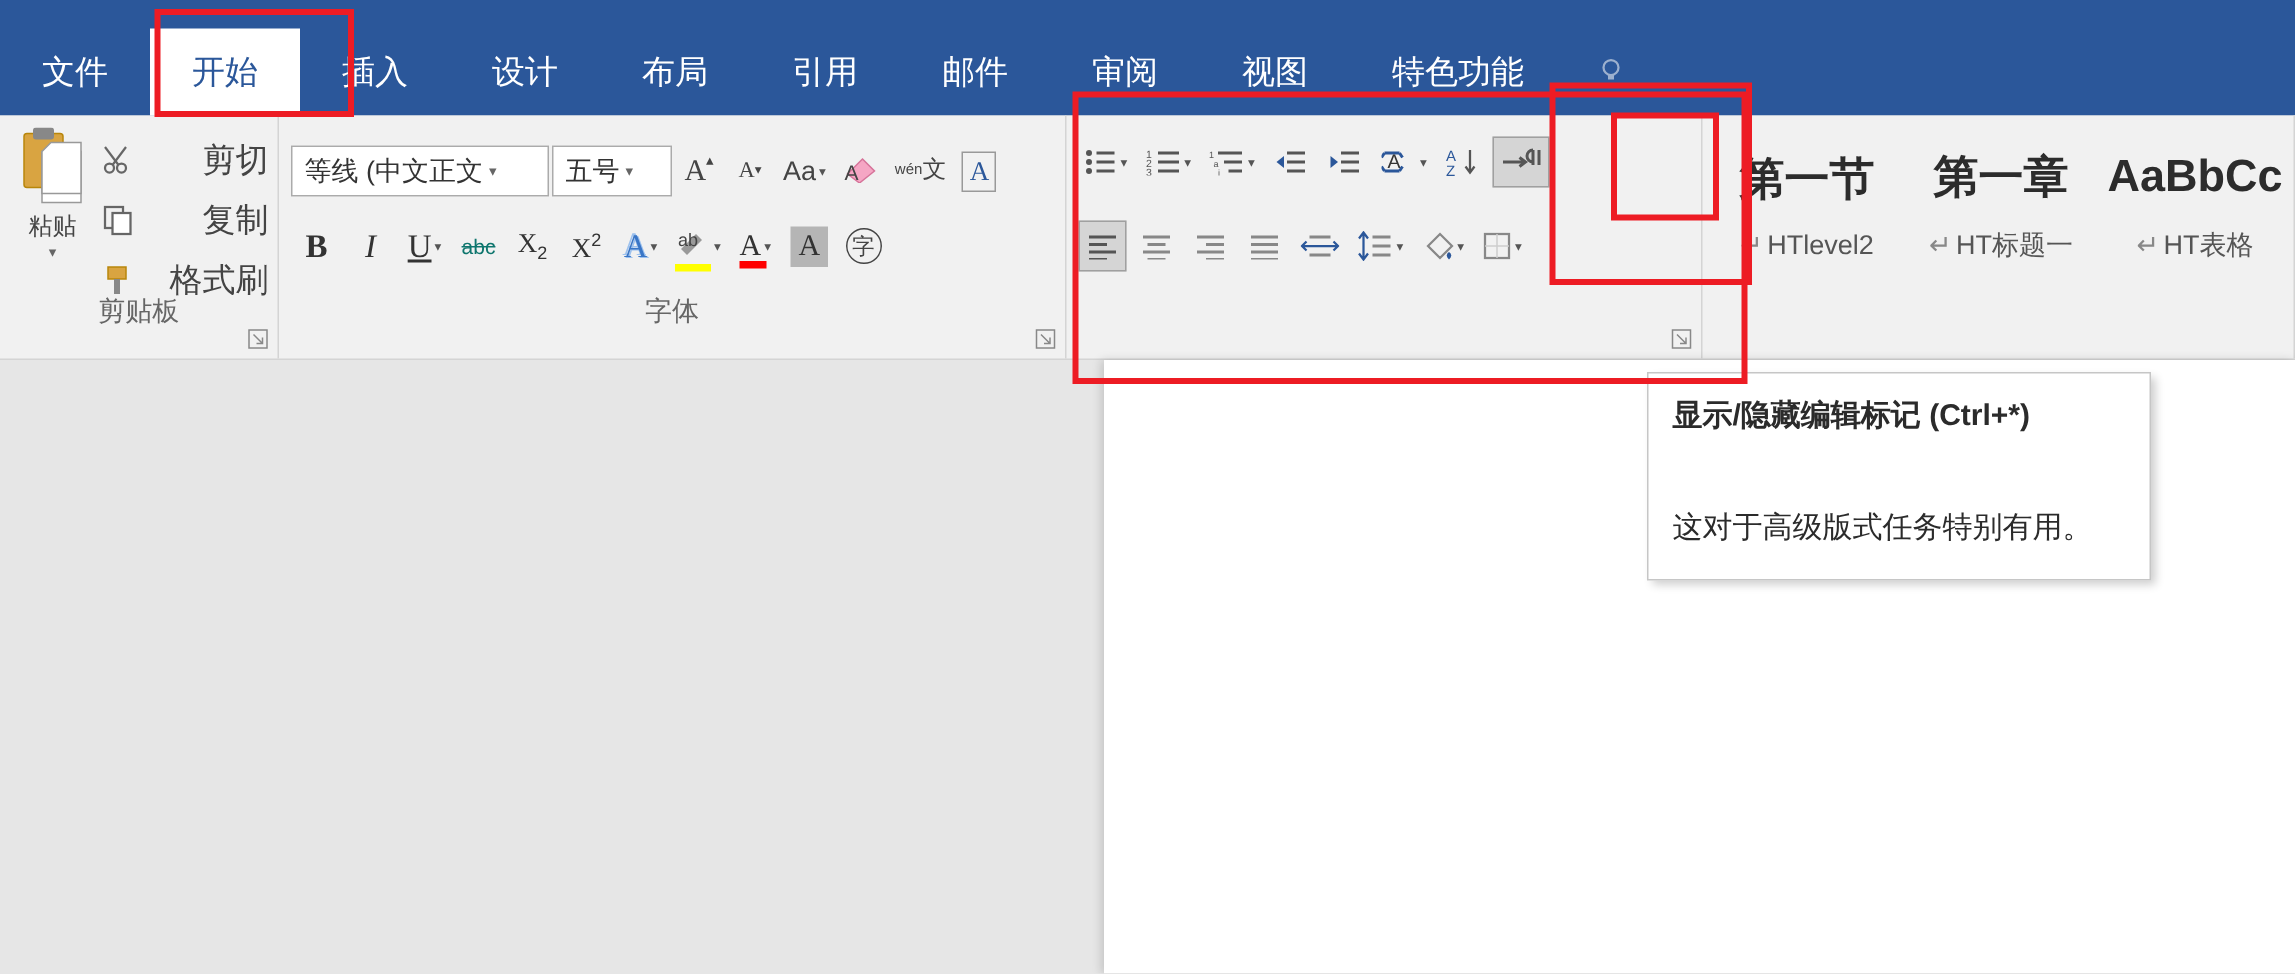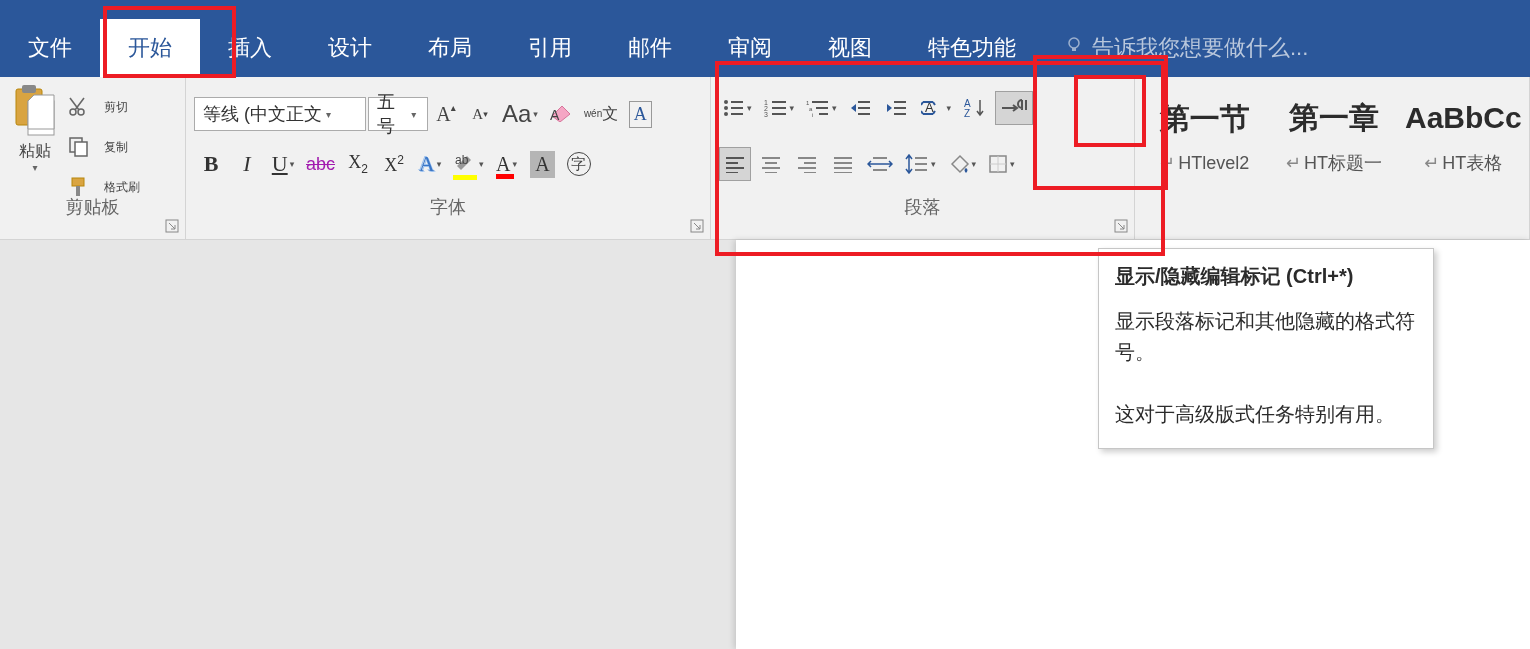--- a/index.html
+++ b/index.html
@@ -17,21 +17,21 @@
 .launcher { position: absolute; right: 6px; bottom: 6px; width: 14px; height: 14px; }
 .launcher svg { display:block; }
 
 
 .clipboard { width: 186px; padding: 6px 6px 32px; display: flex; flex-direction: row; }
 .paste-col { width: 58px; display: flex; flex-direction: column; align-items: center; }
 .paste-icon { width: 42px; height: 52px; margin-top: 2px; position: relative; }
 .paste-text { color: #444; font-size: 16px; margin-top: 4px; }
 .paste-drop { font-size: 10px; color: #666; }
 .clip-right { flex: 1; display: flex; flex-direction: column; justify-content: space-around; padding: 4px 0 0 4px; }
-.clip-item { display: flex; align-items: center; color: #444; font-size: 12px; gap: 14px; }
+.clip-item { display: flex; align-items: center; color: #444; font-size: 22px; gap: 1px; justify-content: space-between; }
 .clip-item svg { flex-shrink: 0; }
 
 
 .font-group { width: 525px; padding: 8px 8px 34px; }
 .font-row1 { display: flex; align-items: flex-end; gap: 2px; height: 46px; }
 .font-combo { border: 1px solid #ababab; background: #fff; height: 34px; display: flex; align-items: center; padding: 0 4px 0 8px; font-size: 18px; color: #333; }
 .combo-arrow { width: 14px; margin-left: 4px; color: #666; font-size: 10px; }
 .icon-btn { display: inline-flex; align-items: center; justify-content: center; height: 34px; min-width: 32px; padding: 0 4px; position: relative; }
 .split-arrow { font-size: 9px; color: #555; margin-left: 2px; }
 .font-row2 { display: flex; align-items: center; gap: 2px; height: 46px; margin-top: 10px; }
@@ -79,21 +79,20 @@
   <div class="tab">审阅</div>
   <div class="tab">视图</div>
   <div class="tab">特色功能</div>
   <div class="tell-me">
     <span class="bulb">
       <svg width="20" height="20" viewBox="0 0 20 20">
           <circle cx="10" cy="8" r="5" fill="none" stroke="#b9c7dc" stroke-width="1.5"></circle>
           <rect x="8" y="13" width="4" height="3" fill="#b9c7dc"></rect>
         </svg>
     </span>
-    <span>告诉我您想要做什么...</span>
   </div>
 </div>
 
 <div class="ribbon">
 
   <div class="group clipboard">
     <div class="paste-col">
       <div class="paste-icon">
         <svg width="42" height="52" viewBox="0 0 42 52">
           <rect x="2" y="4" width="26" height="36" rx="2" fill="#d9a441" stroke="#b8860b"></rect>
@@ -138,32 +137,32 @@
         </svg>
     </div>
   </div>
 
   <div class="group font-group">
     <div class="font-row1">
       <div class="font-combo" style="width:172px">
         <span>等线 (中文正文</span>
         <span class="combo-arrow">▾</span>
       </div>
-      <div class="font-combo" style="width:60px">
+      <div class="font-combo" style="width:80px">
         <span>五号</span>
         <span class="combo-arrow">▾</span>
       </div>
       <div class="icon-btn">
         <span style="font-size:20px;color:#444;font-family:serif;">A<span style="font-size:10px;position:relative;top:-10px">▴</span></span>
       </div>
       <div class="icon-btn">
         <span style="font-size:15px;color:#444;font-family:serif;">A<span style="font-size:9px;position:relative;top:-2px">▾</span></span>
       </div>
       <div class="icon-btn">
-        <span style="font-size:24px;color:#444">Aa</span>
+        <span style="font-size:18px;color:#444">Aa</span>
           <span class="split-arrow">▾</span>
       </div>
       <div class="icon-btn">
         <span>
           <svg width="26" height="20" viewBox="0 0 26 20">
               <path d="M4 14 L14 4 L22 12 L12 20 Z" fill="#f5a6c4" stroke="#d6749a"></path>
               <text x="2" y="18" font-size="14" fill="#444" font-family="serif">A</text>
             </svg>
         </span>
       </div>
@@ -182,21 +181,21 @@
           <span style="font-weight:bold;font-size:22px;font-family:serif;color:#333">B</span>
         </div>
       <div class="icon-btn fg-btn">
           <span style="font-style:italic;font-size:22px;font-family:serif;color:#333">I</span>
         </div>
       <div class="icon-btn fg-btn">
           <span style="text-decoration:underline;font-size:22px;font-family:serif;color:#333">U</span>
           <span class="split-arrow">▾</span>
         </div>
       <div class="icon-btn fg-btn">
-          <span style="text-decoration:line-through;font-size:18px;color:#a21caf">abc</span>
+          <span style="text-decoration:line-through;font-size:14px;color:#0f766e">abc</span>
         </div>
       <div class="icon-btn fg-btn">
           <span style="font-size:18px;color:#333;font-family:serif;">X<sub style="font-size:12px">2</sub></span>
         </div>
       <div class="icon-btn fg-btn">
           <span style="font-size:18px;color:#333;font-family:serif;">X<sup style="font-size:12px">2</sup></span>
         </div>
       <div class="icon-btn fg-btn">
         <span style="font-size:22px;font-family:serif;color:#3a76c6;text-shadow:1px 1px 0 #9cc1ee,-1px -1px 0 #9cc1ee">A</span>
           <span class="split-arrow">▾</span>
@@ -362,21 +361,20 @@
       </div>
       <div class="icon-btn">
         <svg width="20" height="20" viewBox="0 0 20 20">
             <rect x="2" y="2" width="16" height="16" fill="none" stroke="#888" stroke-width="1.5"></rect>
             <line x1="2" y1="10" x2="18" y2="10" stroke="#ccc"></line>
             <line x1="10" y1="2" x2="10" y2="18" stroke="#ccc"></line>
           </svg>
           <span class="split-arrow">▾</span>
       </div>
     </div>
-    <div class="group-label">段落</div>
     <div class="launcher">
       <svg width="14" height="14" viewBox="0 0 14 14">
           <rect x="1" y="1" width="12" height="12" fill="none" stroke="#888"></rect>
           <path d="M4 4 L10 10 M10 6 V10 H6" stroke="#888" fill="none"></path>
         </svg>
     </div>
   </div>
 
   <div class="group styles-group">
     <div class="style-box">
@@ -393,21 +391,20 @@
     </div>
   </div>
 
 </div>
 
 <div class="doc-area"></div>
 
 <div class="tooltip">
   <div class="tooltip-title">显示/隐藏编辑标记 (Ctrl+*)</div>
   <div class="tooltip-body">
-    <div>显示段落标记和其他隐藏的格式符号。</div>
     <br>
     <div>这对于高级版式任务特别有用。</div>
   </div>
 </div>
 
 <div class="annot" style="left:103px; top:6px; width:133px; height:72px"></div>
 <div class="annot" style="left:715px; top:61px; width:450px; height:195px"></div>
 <div class="annot" style="left:1033px; top:55px; width:135px; height:135px"></div>
 <div class="annot" style="left:1074px; top:75px; width:72px; height:72px"></div>
 

